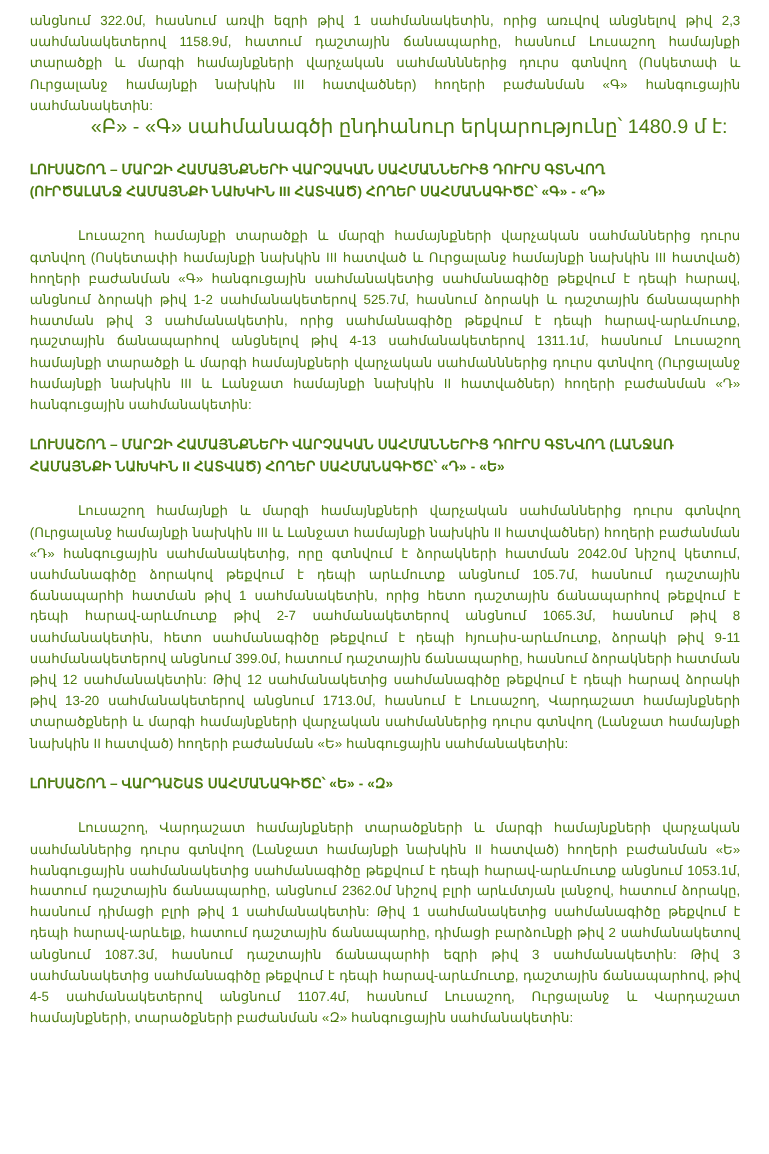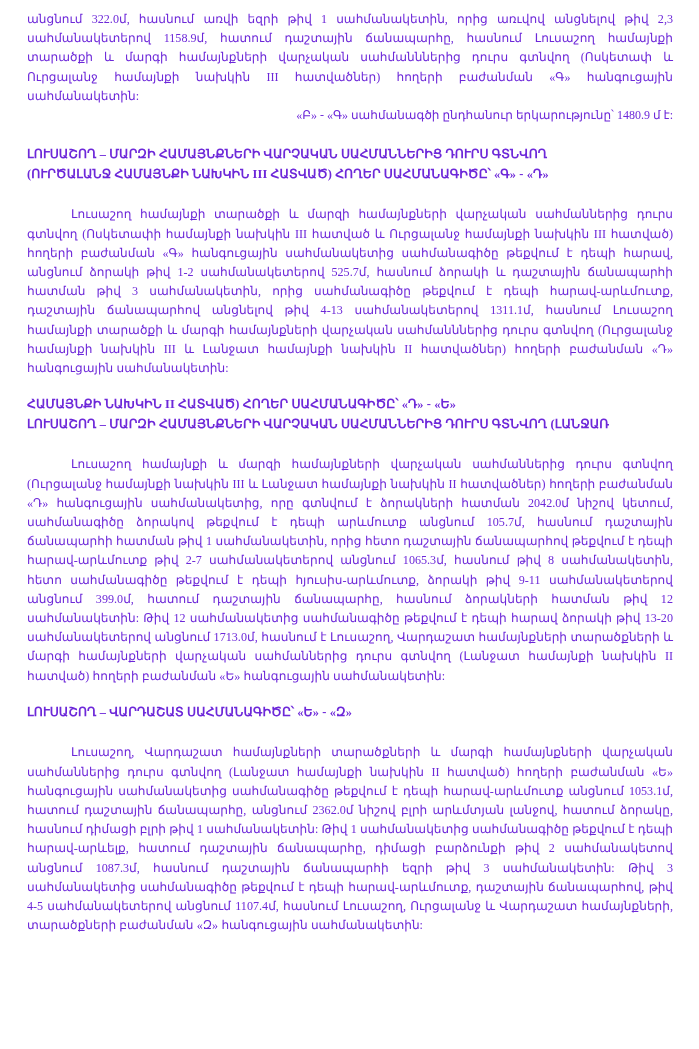--- a/index.html
+++ b/index.html
@@ -7,22 +7,22 @@
     margin: 0;
     padding: 0;
     background: #ffffff;
   }
   .page {
     position: relative;
     width: 699px;
     height: 1049px;
     background: #ffffff;
     overflow: hidden;
-    font-family: Liberation Serif, serif;
-    color: #6d28d9;
+    font-family: Liberation Sans, sans-serif;
+    color: #4d7c0f;
   }
   .content {
     position: absolute;
     left: 27px;
     top: 10px;
     width: 646px;
   }
   p {
     margin: 0;
     padding: 0;
@@ -35,23 +35,23 @@
     letter-spacing: 0.02px;
     word-spacing: 0.2px;
   }
   .indent {
     text-indent: 44px;
   }
   .noindent {
     text-indent: 0;
   }
   .sub-line {
-    font-size: 12px;
+    font-size: 18px;
     line-height: 19.2px;
-    text-align: right;
+    text-align: center;
     text-indent: 44px;
   }
   .heading {
     font-size: 12.4px;
     line-height: 19.6px;
     text-align: left;
     font-weight: bold;
     letter-spacing: 0.1px;
   }
   .heading .h-line {
@@ -80,22 +80,22 @@
     </div>
 
     <div class="gap-xl"></div>
 
     <p class="body-par indent">Լուսաշող համայնքի տարածքի և մարզի համայնքների վարչական սահմաններից դուրս գտնվող (Ոսկետափի համայնքի նախկին III հատված և Ուրցալանջ համայնքի նախկին III հատված) հողերի բաժանման «Գ» հանգուցային սահմանակետից սահմանագիծը թեքվում է դեպի հարավ, անցնում ձորակի թիվ 1-2 սահմանակետերով 525.7մ, հասնում ձորակի և դաշտային ճանապարհի հատման թիվ 3 սահմանակետին, որից սահմանագիծը թեքվում է դեպի հարավ-արևմուտք, դաշտային ճանապարհով անցնելով թիվ 4-13 սահմանակետերով 1311.1մ, հասնում Լուսաշող համայնքի տարածքի և մարգի համայնքների վարչական սահմանններից դուրս գտնվող (Ուրցալանջ համայնքի նախկին III և Լանջատ համայնքի նախկին II հատվածներ)  հողերի բաժանման «Դ» հանգուցային սահմանակետին:</p>
 
 
     <div class="gap-md"></div>
 
     <div class="heading heading-block">
+      <span class="h-line">ԼՈՒՍԱՇՈՂ – ՄԱՐԶԻ ՀԱՄԱՅՆՔՆԵՐԻ ՎԱՐՉԱԿԱՆ ՍԱՀՄԱՆՆԵՐԻՑ ԴՈՒՐՍ ԳՏՆՎՈՂ (ԼԱՆՋԱՌ</span>
       <span class="h-line">ՀԱՄԱՅՆՔԻ ՆԱԽԿԻՆ  II ՀԱՏՎԱԾ) ՀՈՂԵՐ ՍԱՀՄԱՆԱԳԻԾԸ՝ «Դ» - «Ե»</span>
-      <span class="h-line">ԼՈՒՍԱՇՈՂ – ՄԱՐԶԻ ՀԱՄԱՅՆՔՆԵՐԻ ՎԱՐՉԱԿԱՆ ՍԱՀՄԱՆՆԵՐԻՑ ԴՈՒՐՍ ԳՏՆՎՈՂ (ԼԱՆՋԱՌ</span>
     </div>
 
     <div class="gap-xl"></div>
 
     <p class="body-par indent">Լուսաշող համայնքի և մարզի համայնքների վարչական սահմաններից դուրս գտնվող (Ուրցալանջ համայնքի նախկին III և Լանջատ համայնքի նախկին II հատվածներ) հողերի բաժանման «Դ» հանգուցային սահմանակետից, որը գտնվում է ձորակների հատման 2042.0մ նիշով կետում, սահմանագիծը ձորակով թեքվում է դեպի արևմուտք անցնում 105.7մ, հասնում դաշտային ճանապարհի հատման թիվ 1 սահմանակետին, որից հետո դաշտային ճանապարհով թեքվում է դեպի հարավ-արևմուտք թիվ 2-7 սահմանակետերով  անցնում 1065.3մ, հասնում թիվ 8 սահմանակետին, հետո սահմանագիծը թեքվում է դեպի հյուսիս-արևմուտք, ձորակի թիվ 9-11 սահմանակետերով անցնում 399.0մ, հատում դաշտային ճանապարհը, հասնում ձորակների հատման թիվ 12 սահմանակետին: Թիվ 12 սահմանակետից սահմանագիծը թեքվում է  դեպի հարավ ձորակի  թիվ  13-20  սահմանակետերով  անցնում  1713.0մ,  հասնում  է   Լուսաշող, Վարդաշատ համայնքների տարածքների և մարգի համայնքների վարչական սահմաններից դուրս գտնվող (Լանջատ համայնքի նախկին II հատված) հողերի բաժանման «Ե» հանգուցային սահմանակետին:</p>
 
 
     <div class="gap-md"></div>
 
     <div class="heading heading-block">

